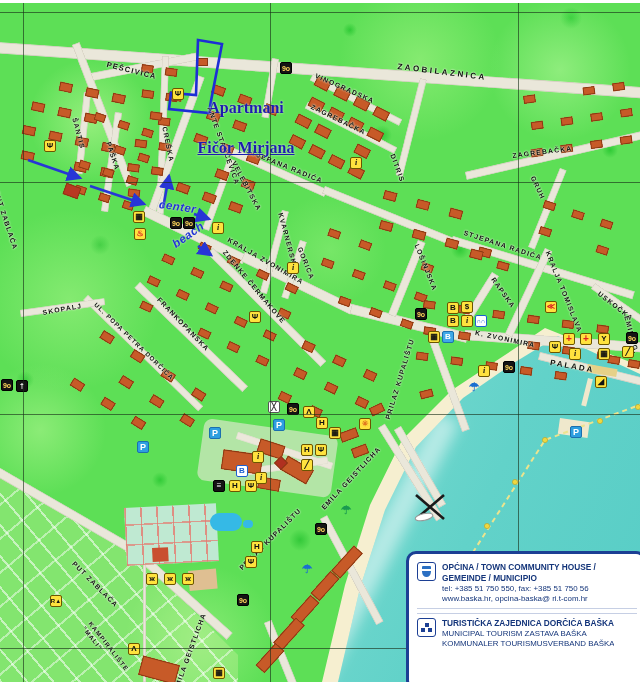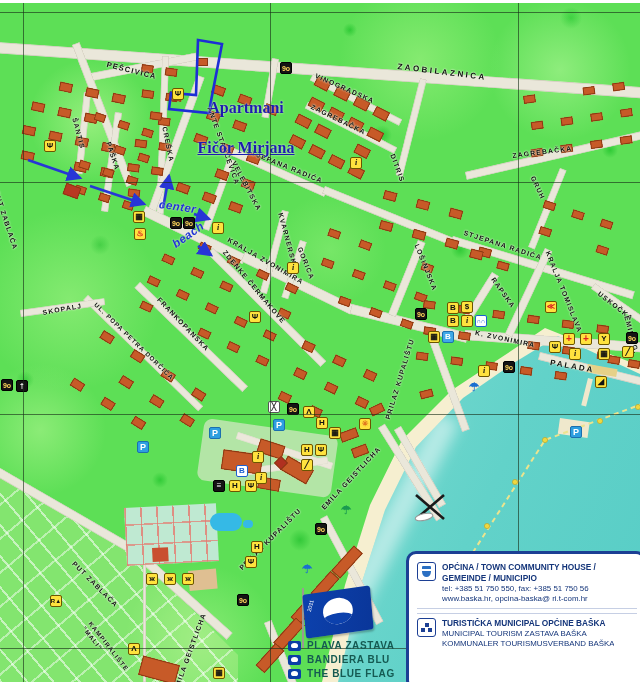--- a/index.html
+++ b/index.html
@@ -501,62 +501,41 @@
   <div class="layer" id="grid-layer" style="z-index:40">
       <div class="gridline gv" style="left: 23px;"></div>
       <div class="gridline gv" style="left: 270px;"></div>
       <div class="gridline gv" style="left: 518px;"></div>
       <div class="gridline gh" style="top: 12px;"></div>
       <div class="gridline gh" style="top: 182px;"></div>
       <div class="gridline gh" style="top: 414px;"></div>
       <div class="gridline gh" style="top: 648px;"></div>
     </div>
 
-  <div id="flag-block">
-    <div id="flag-pole"></div>
-    <div id="big-flag">
-      <div id="flag-year">2011</div>
-      <div class="flag-circle">
-          <div class="flag-wave"></div>
-        </div>
-    </div>
-    <div class="flag-line" style="top:56px">
-      <span class="mini-flag"></span>
-      <span>PLAVA ZASTAVA</span>
-    </div>
-    <div class="flag-line" style="top:70px">
-      <span class="mini-flag"></span>
-      <span>BANDIERA BLU</span>
-    </div>
-    <div class="flag-line" style="top:84px">
-      <span class="mini-flag"></span>
-      <span>THE BLUE FLAG</span>
-    </div>
-  </div>
 
   <div id="legend">
     <div class="lrow">
       <div class="lbadge">
           <div class="crest"></div>
         </div>
       <div class="txt">
         <div class="lt">OPĆINA / TOWN COMMUNITY HOUSE /</div>
         <div class="lt">GEMEINDE / MUNICIPIO</div>
         <div class="ld">tel: +385 51 750 550, fax: +385 51 750 56</div>
         <div class="ld">www.baska.hr,  opcina-baska@ ri.t-com.hr</div>
       </div>
     </div>
     <div class="lsep"></div>
     <div class="lsep"></div>
     <div class="lrow">
       <div class="lbadge">
           <div class="bldg-glyph"></div>
         </div>
       <div class="txt">
-        <div class="lt">TURISTIČKA MUNICIPAL OPĆINE BAŠKA</div>
+        <div class="lt">TURISTIČKA ZAJEDNICA DORČIĆA BAŠKA</div>
         <div class="ld">MUNICIPAL TOURISM ZASTAVA BAŠKA</div>
         <div class="ld">KOMMUNALER TOURISMUSVERBAND BAŠKA</div>
       </div>
     </div>
   </div>
 
   <div id="topstrip" style="z-index:60"></div>
 </div>
 
 </body></html>

